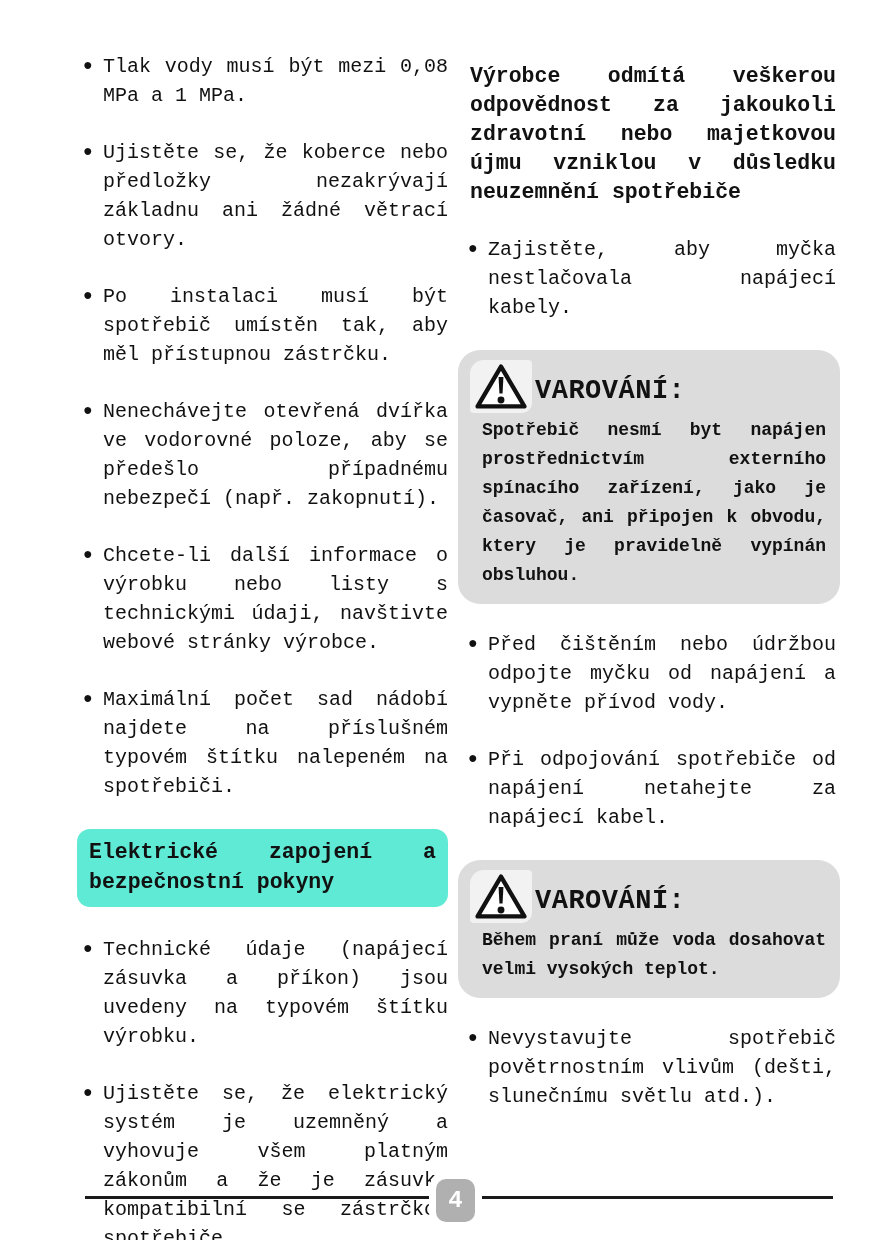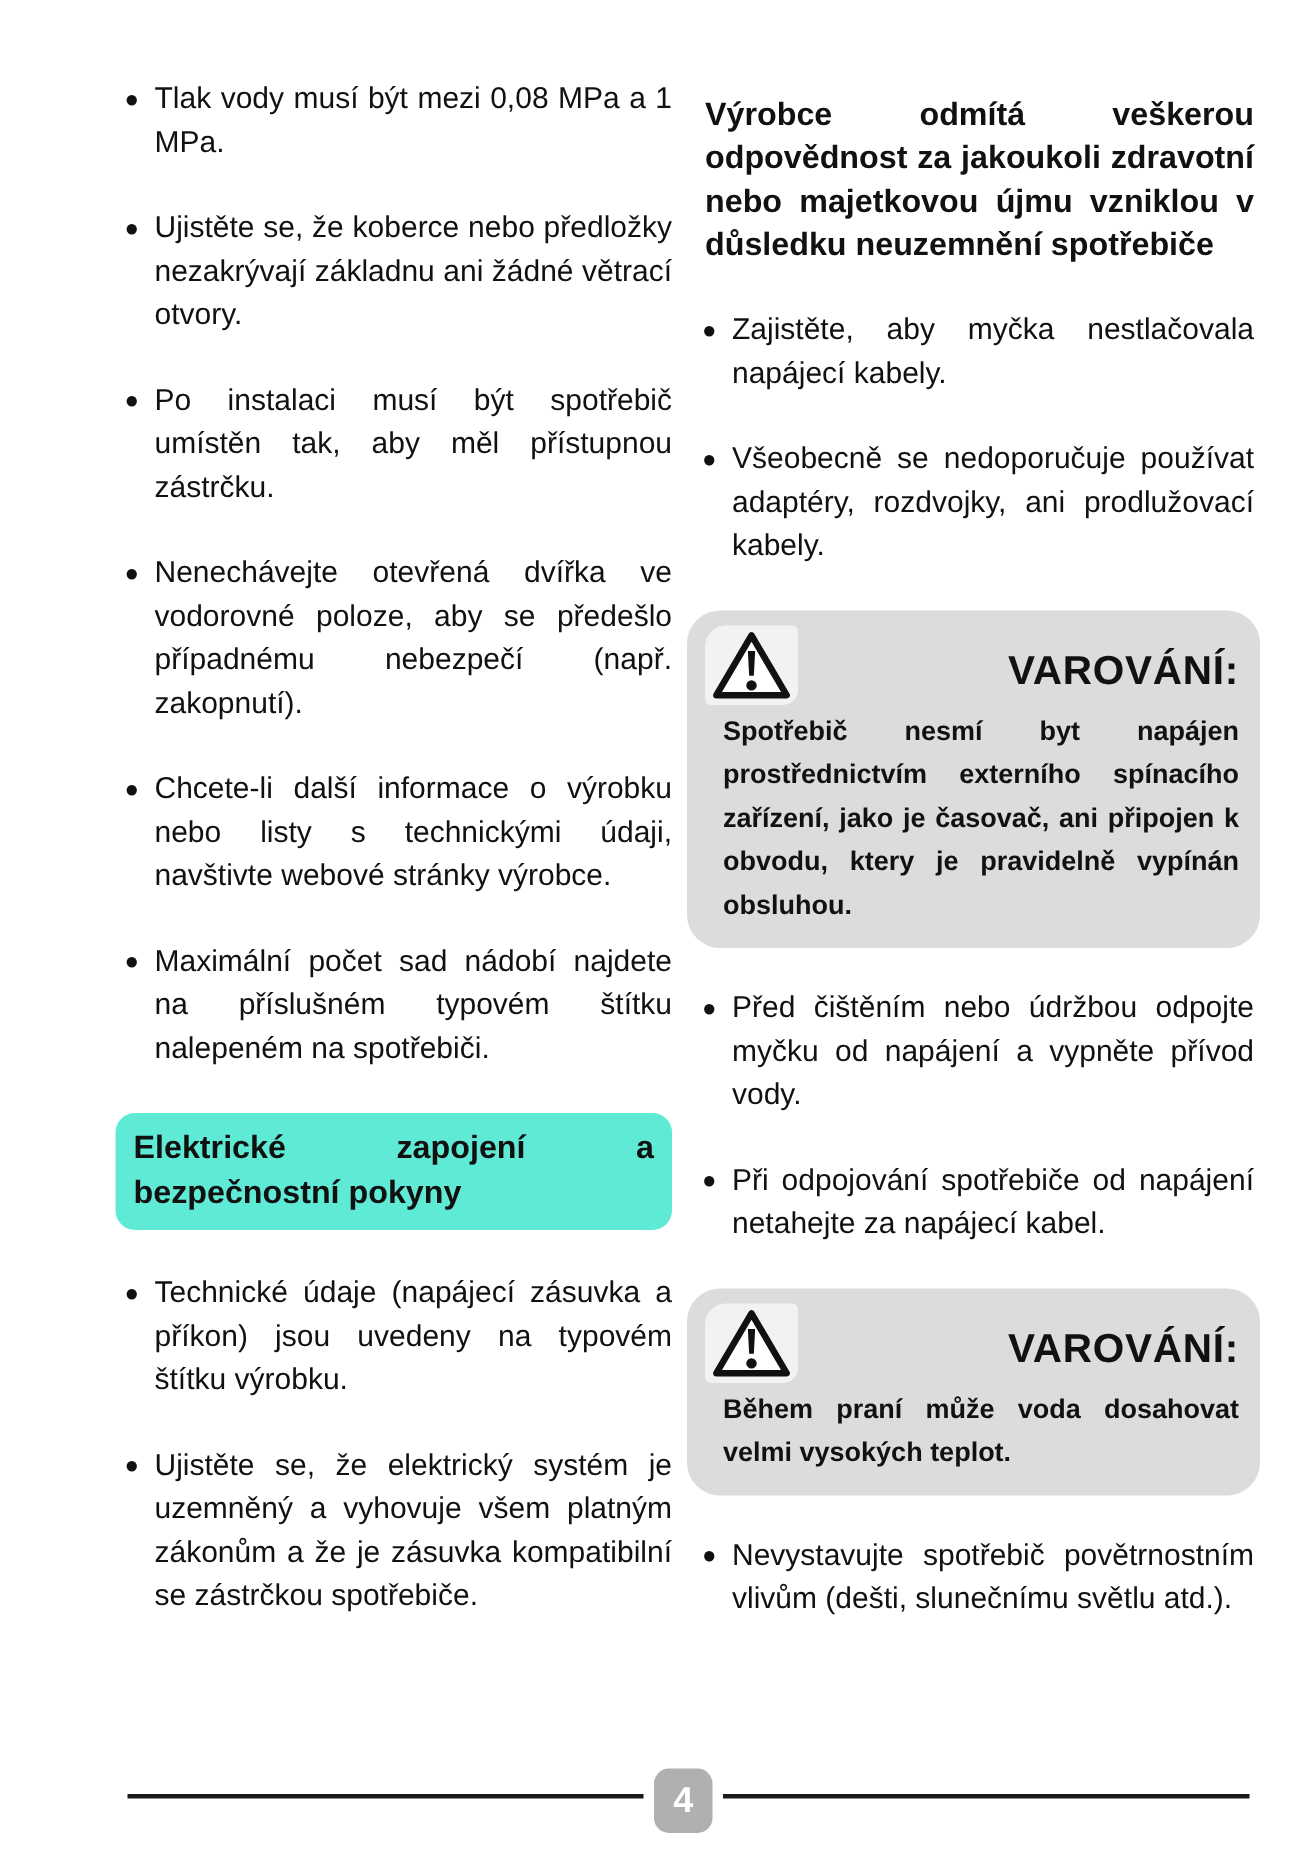--- a/index.html
+++ b/index.html
@@ -1,20 +1,20 @@
 <!DOCTYPE html>
 <html lang="cs"><head>
 <meta charset="utf-8">
 <style>
   html,body { margin:0; padding:0; background:#ffffff; }
   .page {
     position:relative;
     width:874px; height:1240px;
     background:#ffffff;
-    font-family:Liberation Sans, sans-serif;
+    font-family:Liberation Mono, monospace;
     color:#111111;
     overflow:hidden;
   }
   .col { position:absolute; top:52px; }
   .col-left  { left:85px;  width:363px; }
   .col-right { left:470px; width:366px; }
 
   .bullets { list-style:none; margin:0; padding:0; }
   .bullets li {
     position:relative;
@@ -55,21 +55,20 @@
   .warning-box {
     background:#dcdcdc;
     border-radius:22px;
     margin:2px -4px 26px -12px;
     padding:10px 14px 14px 12px;
   }
   .warning-header {
     display:flex;
     align-items:center;
     gap:3px;
-    justify-content:space-between;
   }
   .warning-icon {
     display:inline-flex;
     background:#f2f2f2;
     border-radius:14px 4px 10px 4px;
     padding:3px 5px;
   }
   .warning-title {
     font-size:27px;
     font-weight:bold;
@@ -126,21 +125,20 @@
       <li>Technické údaje (napájecí zásuvka a příkon) jsou uvedeny na typovém štítku výrobku.</li>
       <li>Ujistěte se, že elektrický systém je uzemněný a vyhovuje všem platným zákonům a že je zásuvka kompatibilní se zástrčkou spotřebiče.</li>
     </ul>
   </div>
 
   <div class="col col-right">
     <p class="intro-bold">Výrobce odmítá veškerou odpovědnost za jakoukoli zdravotní nebo majetkovou újmu vzniklou v důsledku neuzemnění spotřebiče</p>
 
     <ul class="bullets">
       <li>Zajistěte, aby myčka nestlačovala napájecí kabely.</li>
-      <li>Všeobecně se nedoporučuje používat adaptéry, rozdvojky, ani prodlužovací kabely.</li>
     </ul>
 
     <div class="warning-box">
       <div class="warning-header">
         <span class="warning-icon">
           <svg width="52" height="47" viewBox="0 0 60 54" aria-hidden="true">
             <path d="M30 4 L57 50 L3 50 Z" fill="#ffffff" stroke="#111111" stroke-width="5" stroke-linejoin="round"></path>
             <path d="M27.2 16 L32.8 16 L31.8 35 L28.2 35 Z" fill="#111111"></path>
             <circle cx="30" cy="42.5" r="4" fill="#111111"></circle>
           </svg>

